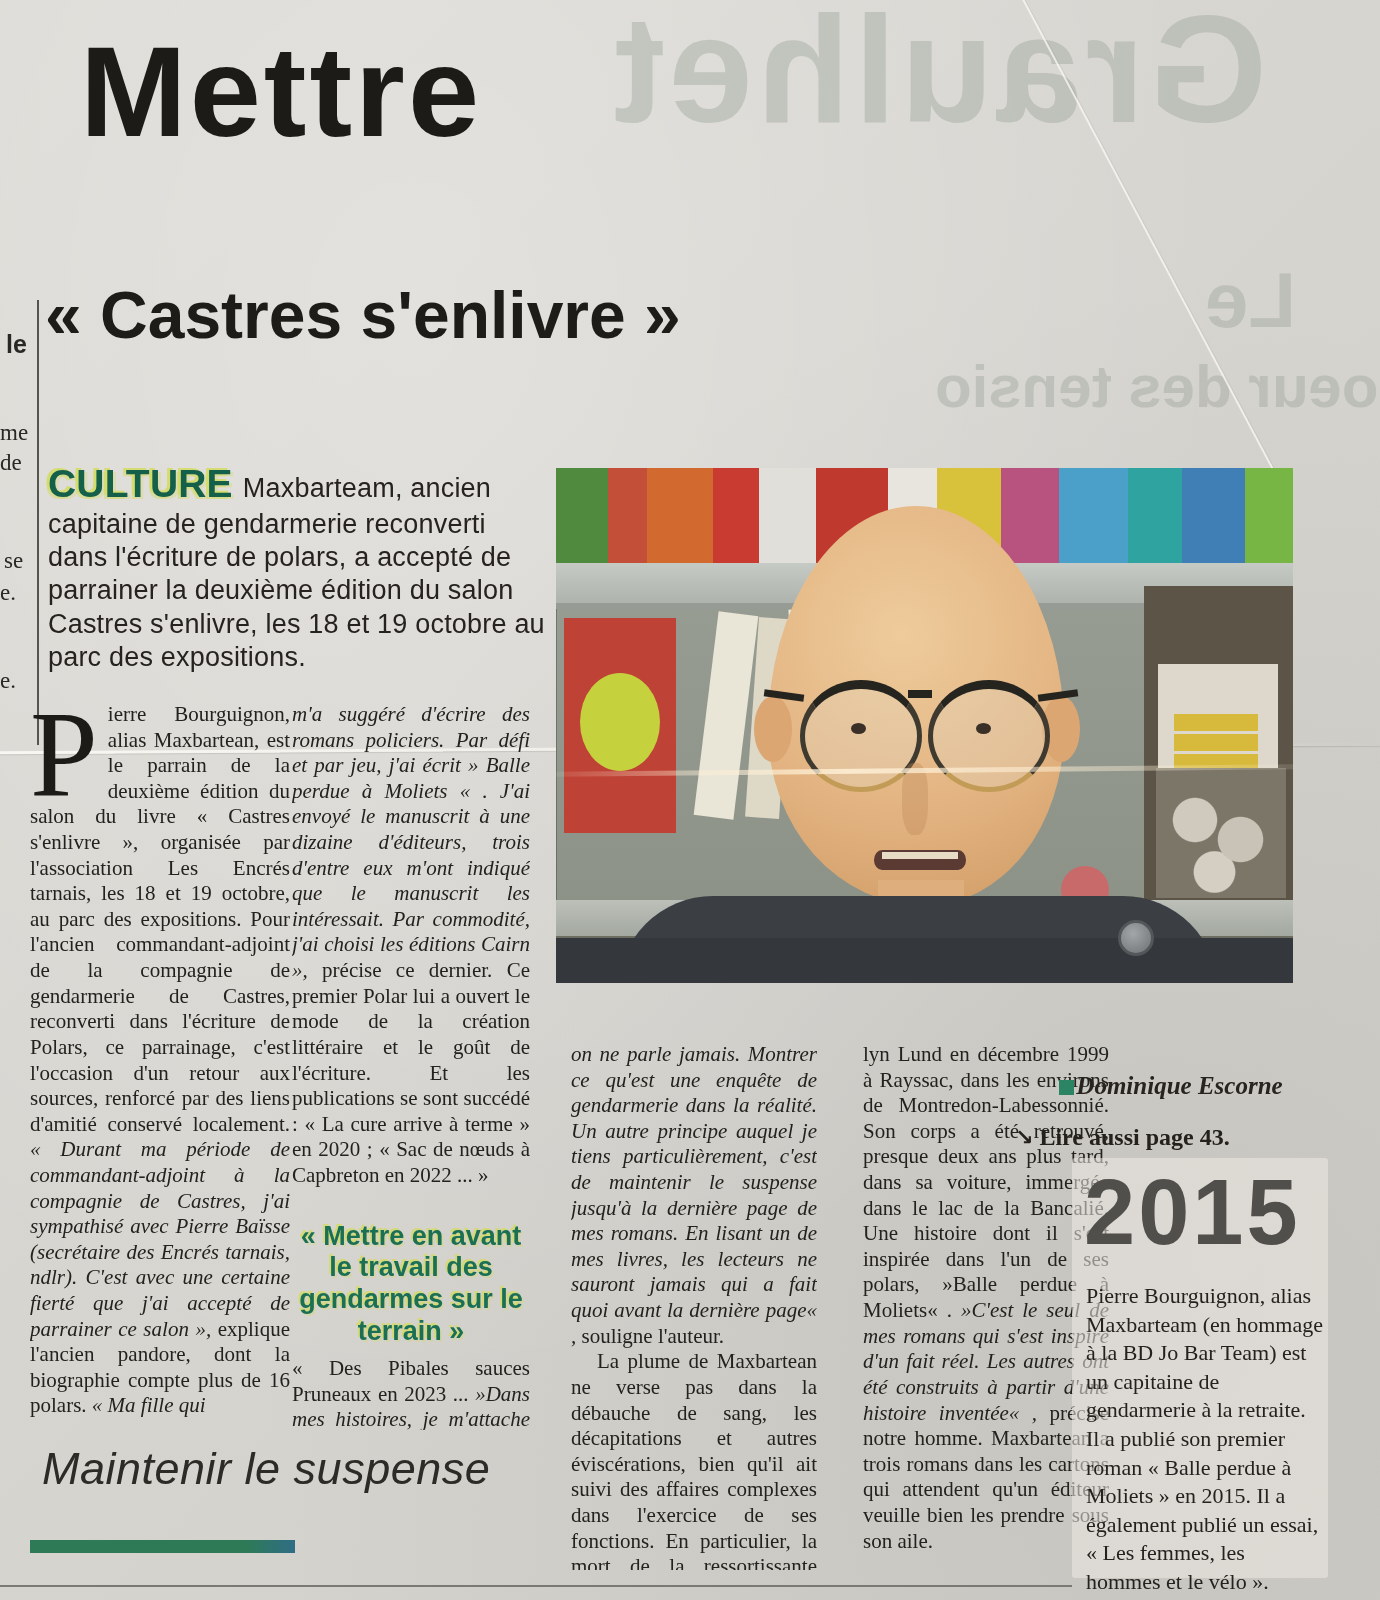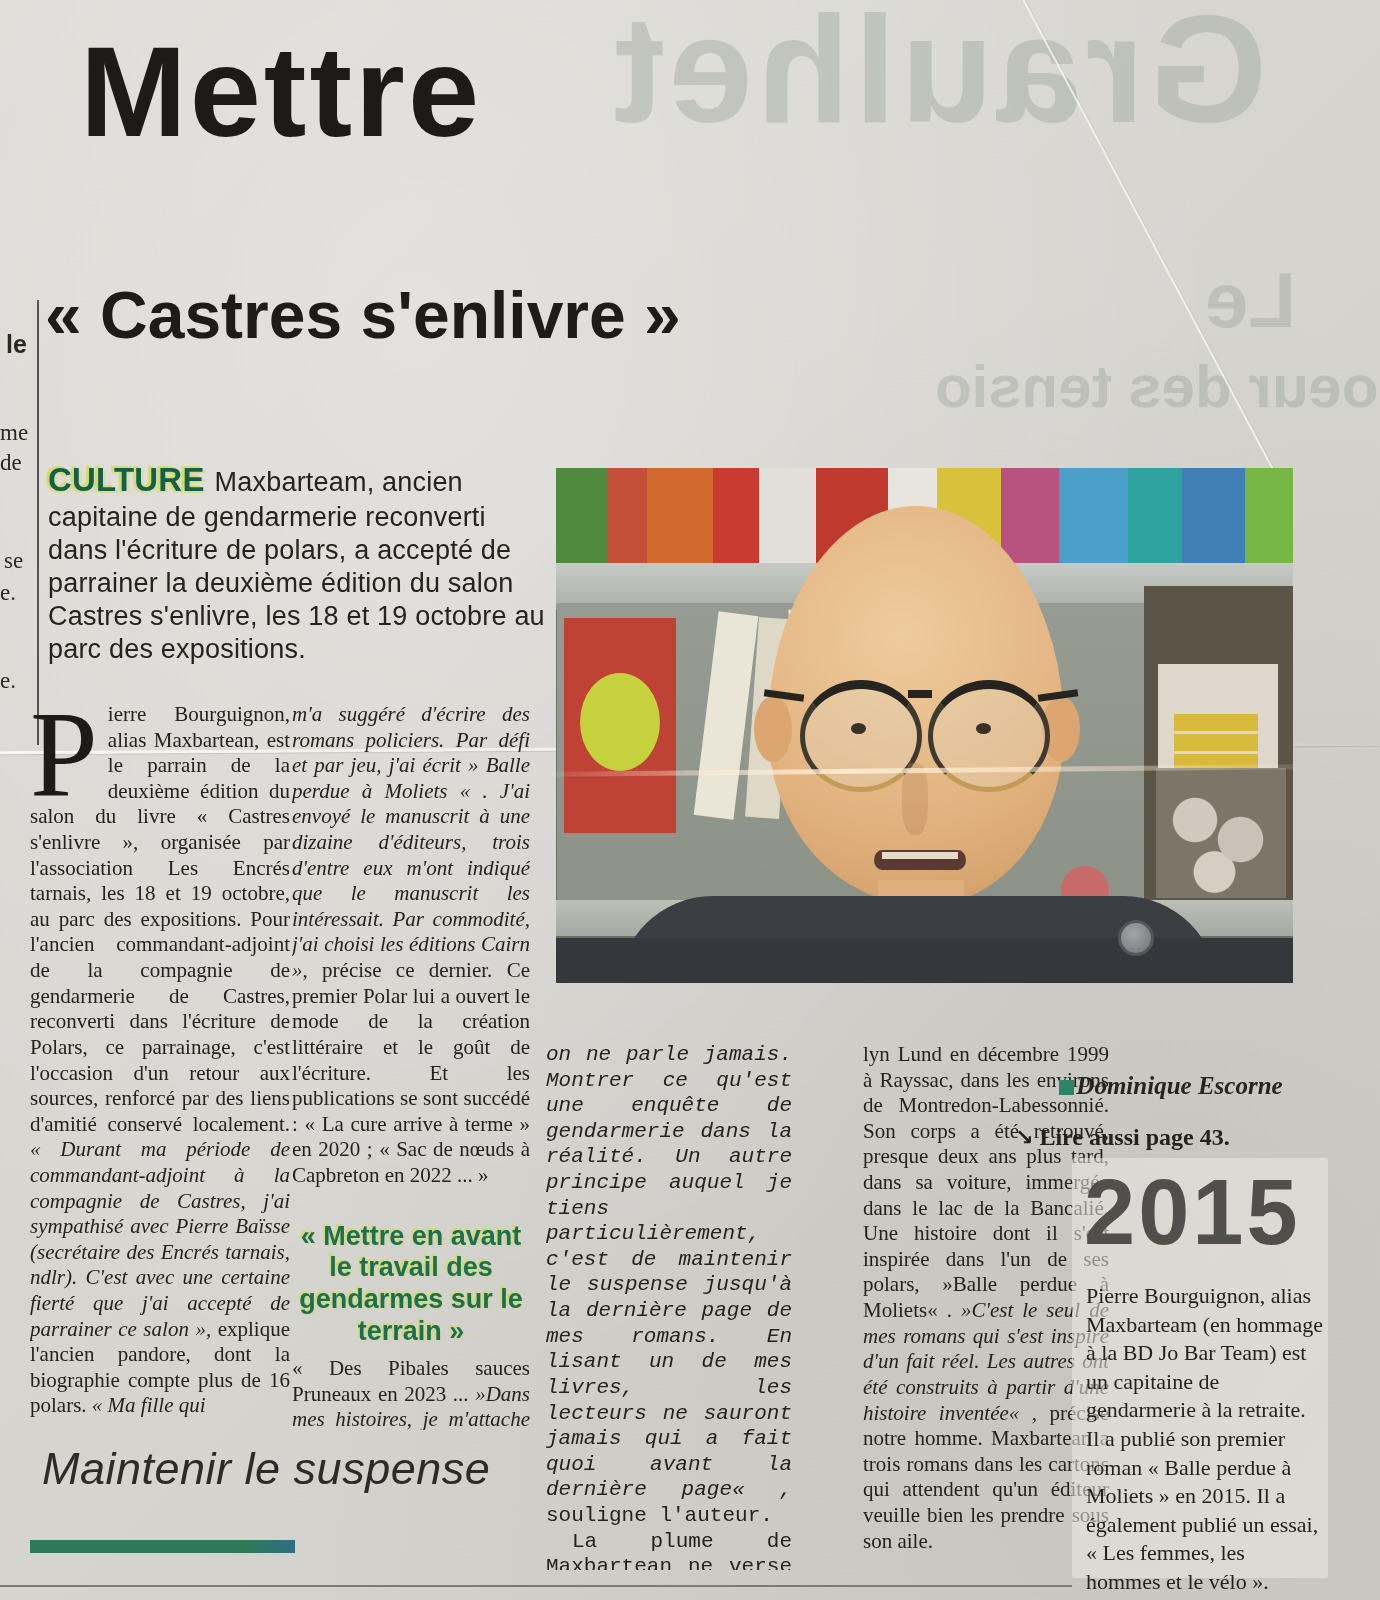--- a/index.html
+++ b/index.html
@@ -33,21 +33,21 @@
   .crease-d{position:absolute;left:1150px;top:-40px;width:2px;height:560px;
             background:rgba(250,248,242,.75);transform:rotate(-28deg);box-shadow:1px 0 1px rgba(0,0,0,.06);}
 
   
   .frag{position:absolute;font-family:"Liberation Serif",serif;font-size:23px;color:#2a2825;}
   .frag.sans{font-family:"Liberation Sans",sans-serif;font-weight:bold;font-size:25px;}
 
   
   .lead{position:absolute;left:48px;top:460px;width:500px;font-size:27px;line-height:1.23;
         color:#26231f;letter-spacing:.2px;}
-  .kicker{font-size:33px;font-weight:bold;color:#15604b;margin-right:10px;
+  .kicker{font-size:39px;font-weight:bold;color:#15604b;margin-right:10px;
           text-shadow:-3px -2px 0 rgba(211,219,103,.9),-3px 2px 0 rgba(211,219,103,.55),3px 2px 0 rgba(211,219,103,.35);}
 
   
   .photo{position:absolute;left:556px;top:468px;width:737px;height:515px;overflow:hidden;
          background:linear-gradient(#9aa096,#8b9085);box-shadow:inset 0 0 0 1px rgba(0,0,0,.25);}
   .shelf-top{position:absolute;left:0;top:0;width:100%;height:95px;display:flex;}
   .shelf-top span{height:100%;}
   .board1{position:absolute;left:0;top:95px;width:100%;height:40px;
           background:linear-gradient(#c6cac4,#aeb3ad);border-bottom:6px solid #969b95;}
   .board2{position:absolute;left:0;top:432px;width:100%;height:36px;
@@ -106,21 +106,21 @@
 
   .caption{position:absolute;left:557px;top:988px;width:737px;font-family:"Liberation Serif",serif;
            font-weight:bold;font-size:21.5px;color:#201e1a;}
   .caption .credit{font-weight:normal;color:#54514c;font-size:20px;}
 
   
   .serif-col{position:absolute;font-family:"Liberation Serif",serif;font-size:21px;
              line-height:1.22;color:#24221e;text-align:justify;overflow:hidden;}
   #col1{left:30px;top:702px;width:260px;height:722px;}
   #col2{left:292px;top:702px;width:238px;height:728px;}
-  #col3{left:546px;top:1042px;width:246px;height:528px;font-family:Liberation Mono, monospace;}
+  #col3{left:571px;top:1042px;width:246px;height:528px;}
   #col4{left:817px;top:1042px;width:246px;height:528px;margin-left:46px;}
   .it{font-style:italic;}
   .indent{display:block;text-indent:26px;}
   .dropcap{float:left;font-size:122px;line-height:.80;padding:4px 10px 0 0;color:#1d1b17;}
   .subhead{font-family:"Liberation Sans",sans-serif;font-weight:bold;font-size:27px;line-height:1.18;
            text-align:center;color:#1a6f55;margin:32px 0 8px;
            text-shadow:-2px -2px 0 rgba(211,219,103,.85),2px 2px 0 rgba(211,219,103,.35);}
 
   
   .byline{position:absolute;left:1040px;top:1072px;width:262px;text-align:center;

